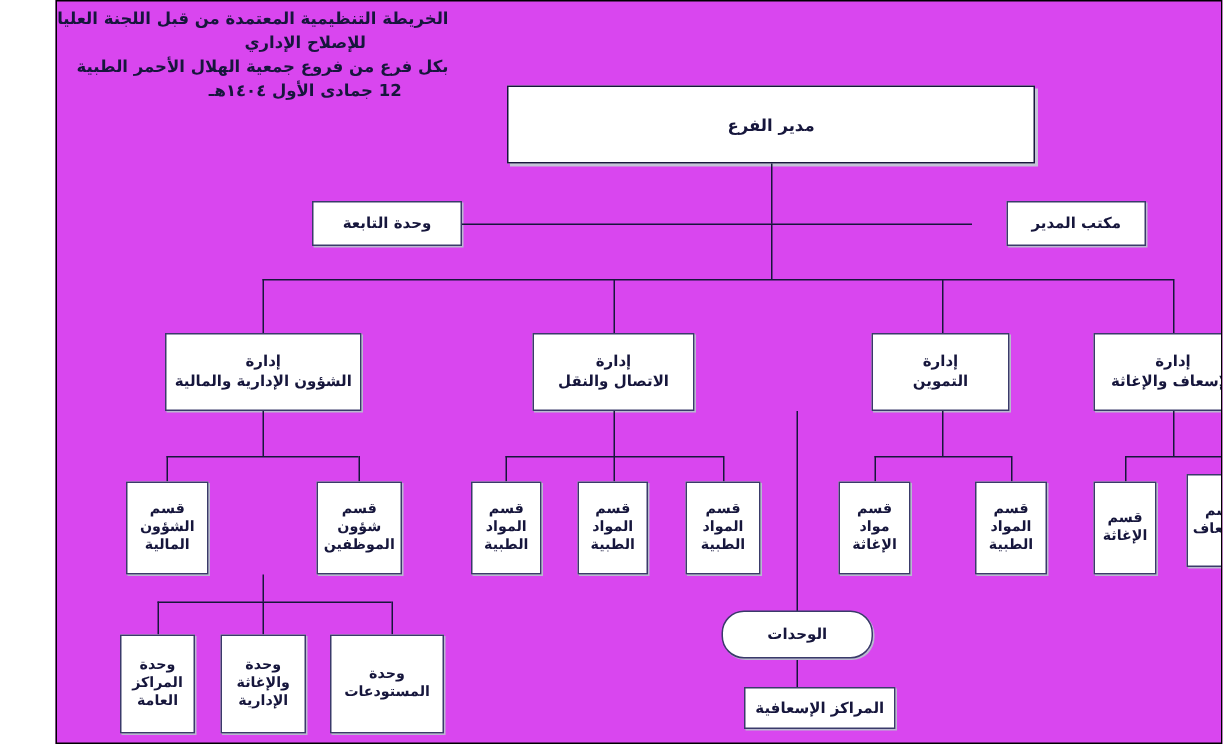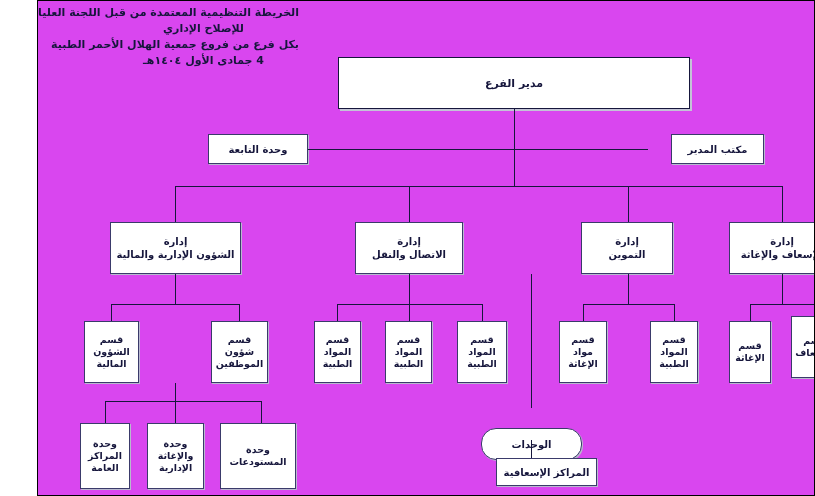--- a/index.html
+++ b/index.html
@@ -79,21 +79,21 @@
 </style>
 </head>
 <body>
 
 <div id="chart">
 
   <div class="header">
     <div class="hdr-line1">الخريطة التنظيمية المعتمدة من قبل اللجنة العليا</div>
     <div class="hdr-line2">للإصلاح الإداري</div>
     <div class="hdr-line3">بكل فرع من فروع جمعية الهلال الأحمر الطبية</div>
-    <div class="hdr-line4">4 جمادى الأول ١٤٠٤هـ</div>
+    <div class="hdr-line4">12 جمادى الأول ١٤٠٤هـ</div>
   </div>
 
   <div class="box box-top" style="left:300px;top:56px;width:352px;height:52px;">
     <span class="ln">مدير الفرع</span>
   </div>
 
   <div class="ln-v" style="left:476px;top:108px;height:40px;"></div>
 
   <div class="box" style="left:170px;top:133px;width:100px;height:30px;">
     <span class="ln">وحدة التابعة</span>
@@ -225,21 +225,21 @@
     <span class="ln">الإدارية</span>
   </div>
 
   <div class="box box-unit" style="left:182px;top:422px;width:76px;height:66px;">
     <span class="ln">وحدة</span>
     <span class="ln">المستودعات</span>
   </div>
 
   <div class="ln-v" style="left:493px;top:273px;height:134px;"></div>
 
-  <div class="box" style="left:443px;top:427px;width:101px;height:32px;border-radius:15px;">
+  <div class="box" style="left:443px;top:406px;width:101px;height:32px;border-radius:15px;">
     <span class="ln">الوحدات</span>
   </div>
 
   <div class="ln-v" style="left:493px;top:439px;height:18px;"></div>
 
   <div class="box" style="left:458px;top:457px;width:101px;height:28px;">
     <span class="ln">المراكز الإسعافية</span>
   </div>
 
 </div>

